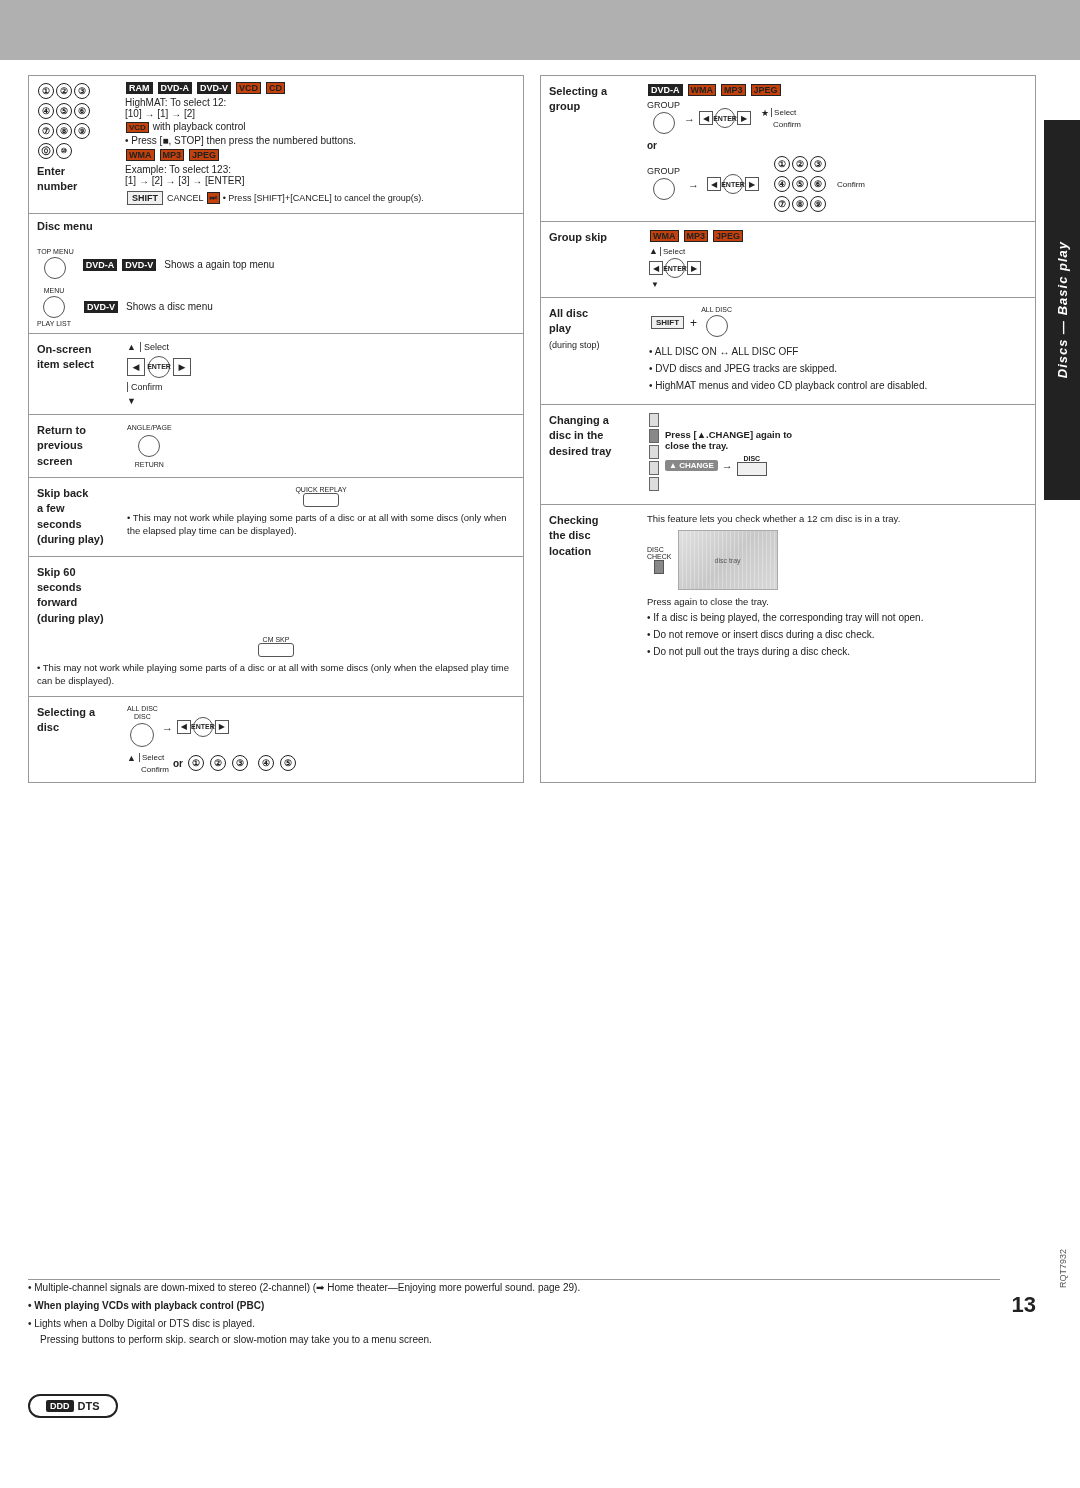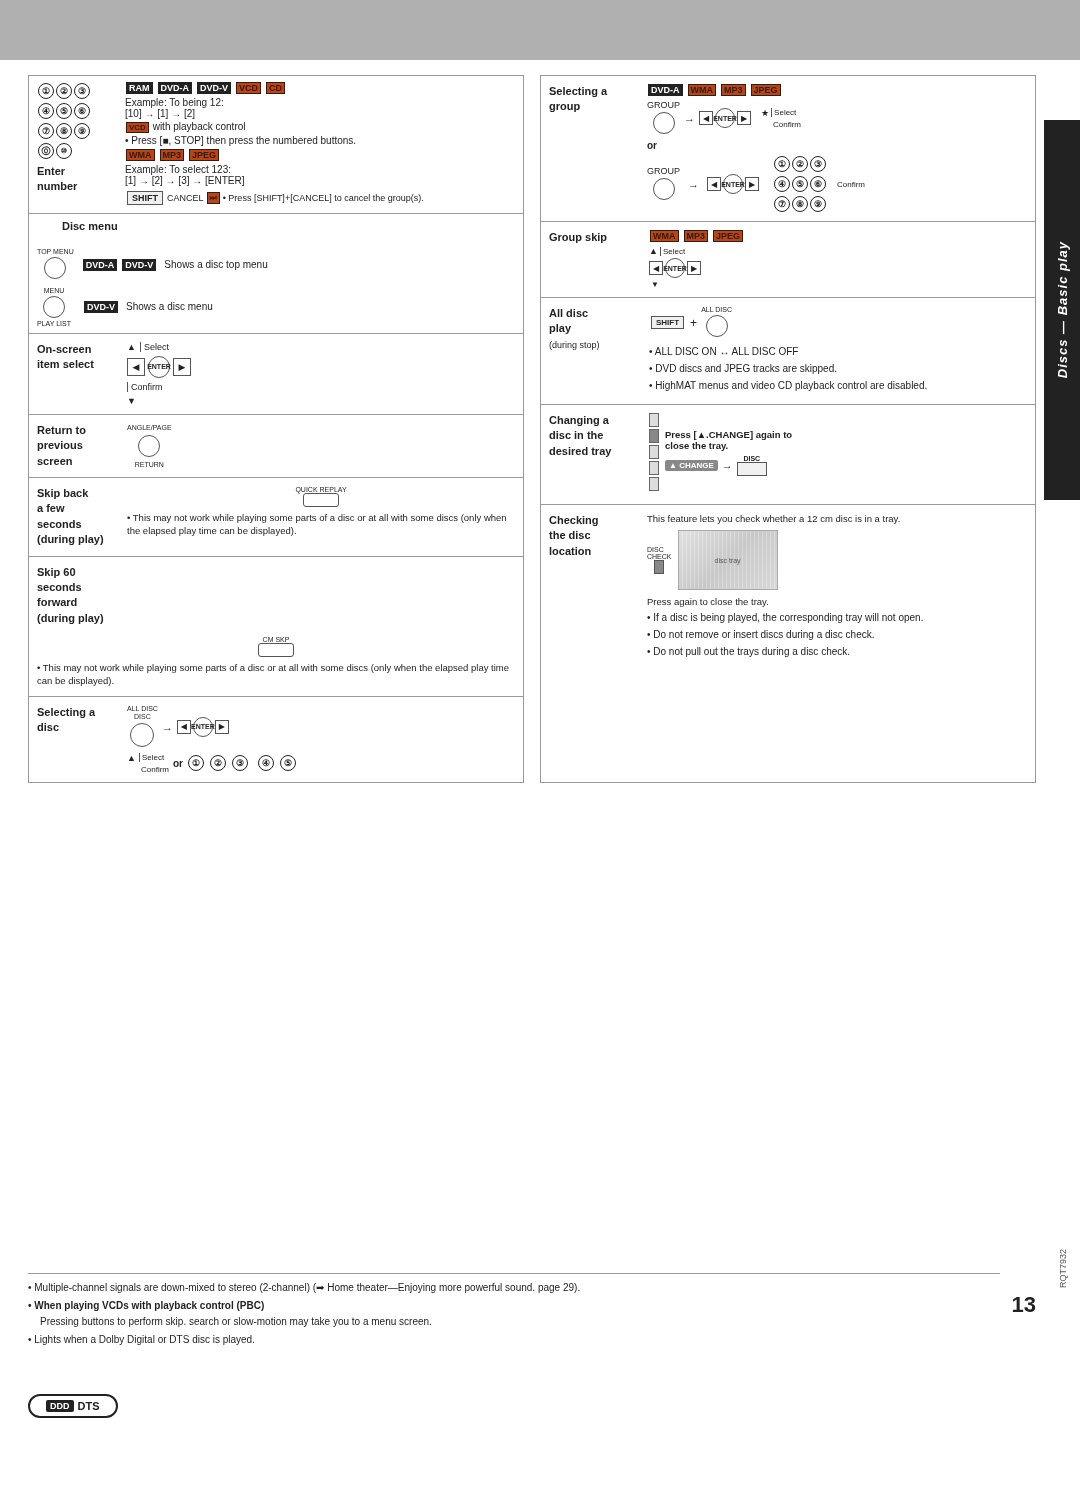--- a/index.html
+++ b/index.html
@@ -238,21 +238,20 @@
       line-height: 1.4;
     }
 
     
     .bottom-notes {
       position: absolute;
       bottom: 140px;
       left: 28px;
       right: 80px;
       border-top: 1px solid #999;
-      padding-top: 6px;
       font-size: 10px;
       line-height: 1.6;
     }
 
     
     .dts-logo {
       position: absolute;
       bottom: 70px;
       left: 28px;
       border: 2px solid #222;
@@ -314,21 +313,21 @@
               <div style="font-weight:bold; font-size:11px; line-height:1.4;">Enter<br>number</div>
             </div>
             <div style="flex:1; font-size:10px;">
               <div style="display:flex; gap:3px; margin-bottom:3px; flex-wrap:wrap;">
                 <span class="fmt-badge filled">RAM</span>
                 <span class="fmt-badge filled">DVD-A</span>
                 <span class="fmt-badge filled">DVD-V</span>
                 <span class="fmt-badge outline">VCD</span>
                 <span class="fmt-badge outline">CD</span>
               </div>
-              <div>Example: To being 12:</div>
+              <div>HighMAT: To select 12:</div>
               <div>[10] → [1] → [2]</div>
               <div style="margin-top:2px;"><span class="fmt-badge outline" style="font-size:8px;">VCD</span> with playback control</div>
               <div style="margin-top:2px;">• Press [■, STOP] then press the numbered buttons.</div>
               <div style="display:flex; gap:3px; margin:3px 0;">
                 <span class="fmt-badge outline">WMA</span>
                 <span class="fmt-badge outline">MP3</span>
                 <span class="fmt-badge outline">JPEG</span>
               </div>
               <div>Example: To select 123:</div>
               <div>[1] → [2] → [3] → [ENTER]</div>
@@ -336,32 +335,32 @@
                 <span class="shift-btn">SHIFT</span>
                 <span style="font-size:9px;">CANCEL</span>
                 <span class="fmt-badge outline" style="font-size:8px;">⏭</span>
                 <span style="font-size:9px;">• Press [SHIFT]+[CANCEL] to cancel the group(s).</span>
               </div>
             </div>
           </div>
         </div>
 
         <div class="section-block" style="flex-direction:column; padding:6px 8px;">
-          <div style="font-weight:bold; font-size:11px; margin-bottom:6px;margin-left:25px;">Disc menu</div>
+          <div style="font-weight:bold; font-size:11px; margin-bottom:6px;">Disc menu</div>
           <div style="display:flex; flex-direction:column; gap:6px;">
 
             <div style="display:flex; align-items:center; gap:8px;">
               <div style="display:flex; flex-direction:column; align-items:center;">
                 <span style="font-size:7px;">TOP MENU</span>
                 <span class="circle-btn"></span>
               </div>
               <div>
                 <span class="fmt-badge filled">DVD-A</span>
                 <span class="fmt-badge filled">DVD-V</span>
-                <span style="font-size:10px; margin-left:4px;">Shows a disc top menu</span>
+                <span style="font-size:10px; margin-left:4px;">Shows a again top menu</span>
               </div>
             </div>
 
             <div style="display:flex; align-items:center; gap:12px;">
               <div style="display:flex; flex-direction:column; align-items:center;">
                 <span style="font-size:7px;">MENU</span>
                 <span class="circle-btn"></span>
                 <span style="font-size:7px;">PLAY LIST</span>
               </div>
               <div>
@@ -628,22 +627,22 @@
           </div>
         </div>
 
       </div>
     </div>
   </div>
 
   <div class="bottom-notes">
     <div>• Multiple-channel signals are down-mixed to stereo (2-channel) (➡ Home theater—Enjoying more powerful sound. page 29).</div>
     <div style="font-weight:bold; margin-top:2px;">• When playing VCDs with playback control (PBC)</div>
+    <div style="margin-top:2px;">• Lights when a Dolby Digital or DTS disc is played.</div>
     <div style="padding-left:12px;">Pressing buttons to perform skip. search or slow-motion may take you to a menu screen.</div>
-    <div style="margin-top:2px;">• Lights when a Dolby Digital or DTS disc is played.</div>
   </div>
 
   <div class="dts-logo">
     <span class="dts-box">DDD</span>
     <span>DTS</span>
   </div>
 
 </div>
 
 </body></html>

